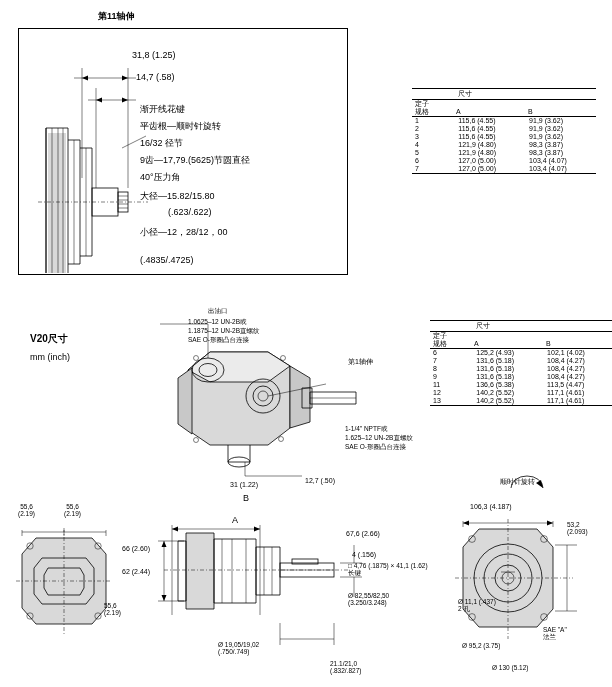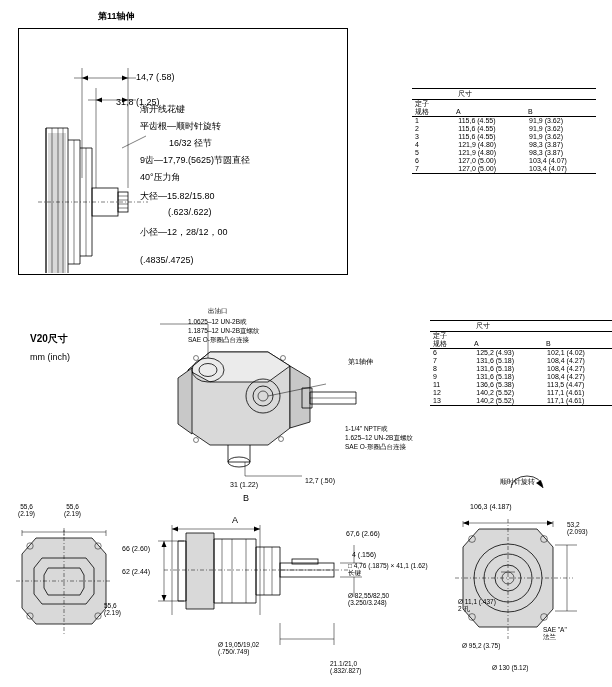--- a/index.html
+++ b/index.html
@@ -64,26 +64,26 @@
 
   <polygon points="64,50 70,47.5 70,52.5" fill="#000"></polygon>
   <polygon points="110,50 104,47.5 104,52.5" fill="#000"></polygon>
   <polygon points="78,72 84,69.5 84,74.5" fill="#000"></polygon>
   <polygon points="110,72 104,69.5 104,74.5" fill="#000"></polygon>
 
   <path class="thin" d="M104 120 L128 108"></path>
 </svg>
 </div>
 
-<div class="abs txt9" style="left:116px;top:50px;margin-top:47px;">31,8 (1.25)</div>
+<div class="abs txt9" style="left:132px;top:50px;">31,8 (1.25)</div>
 <div class="abs txt9" style="left:136px;top:72px;">14,7 (.58)</div>
 
 <div class="abs txt9" style="left:140px;top:104px;">渐开线花键</div>
 <div class="abs txt9" style="left:140px;top:121px;">平齿根—顺时针旋转</div>
-<div class="abs txt9" style="left:140px;top:138px;margin-left:29px;">16/32 径节</div>
+<div class="abs txt9" style="left:140px;top:138px;">16/32 径节</div>
 <div class="abs txt9" style="left:140px;top:155px;">9齿—17,79.(5625)节圆直径</div>
 <div class="abs txt9" style="left:140px;top:172px;">40°压力角</div>
 <div class="abs txt9" style="left:140px;top:191px;">大径—15.82/15.80</div>
 <div class="abs txt9" style="left:140px;top:207px;margin-left:28px;">(.623/.622)</div>
 <div class="abs txt9" style="left:140px;top:227px;">小径—12，28/12，00</div>
 <div class="abs txt9" style="left:140px;top:255px;">(.4835/.4725)</div>
 
 <div class="abs" style="left:412px;top:88px;width:184px;">
   <div style="border-top:1px solid #000;border-bottom:1px solid #000;">
     <div class="txt7" style="padding:1px 3px 1px 46px;">尺寸</div>

